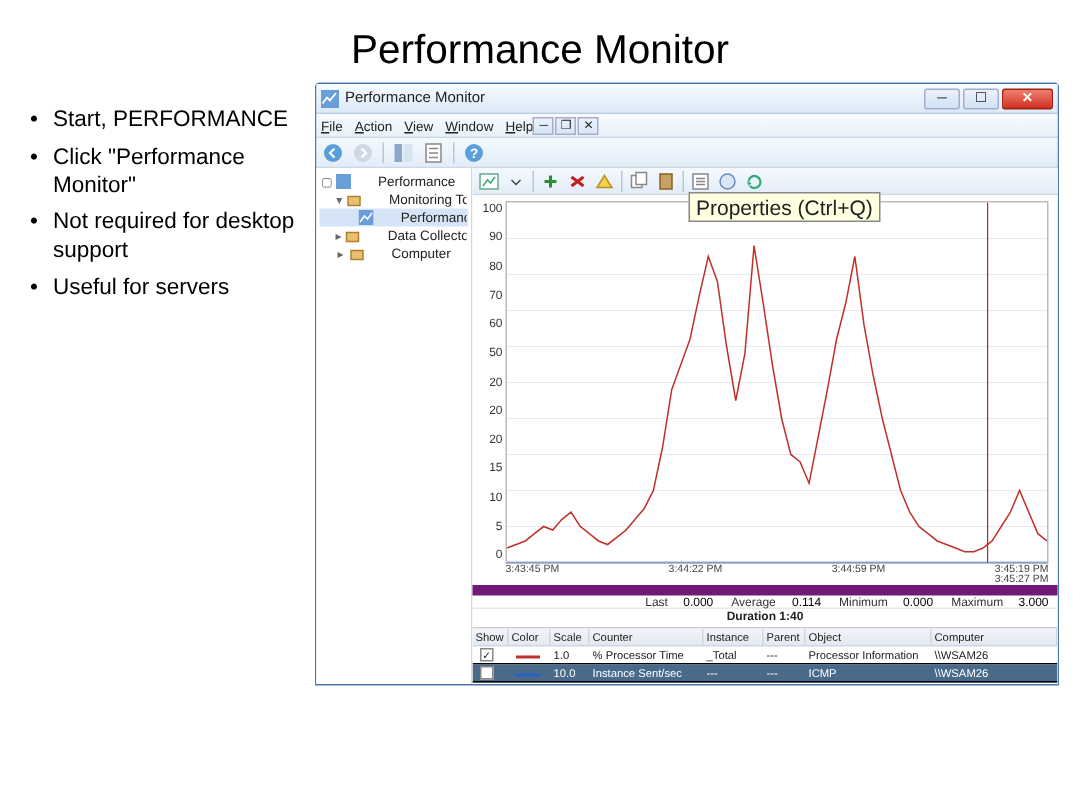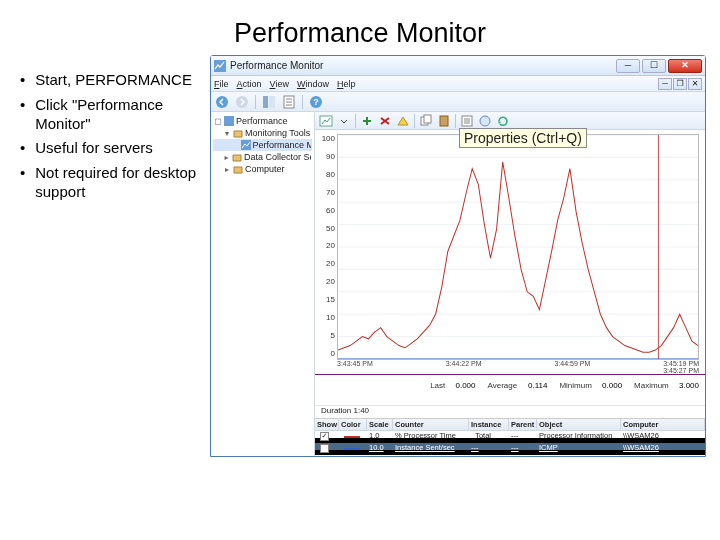--- a/index.html
+++ b/index.html
@@ -14,87 +14,87 @@
   
   .app-window { width: 496px; border: 1px solid #4a7ab0; border-radius: 3px 3px 0 0; background: linear-gradient(#fff, #f0f5fb); font-size: 9px; font-family: "Segoe UI", Tahoma, sans-serif; color: #222; }
   .titlebar { height: 20px; background: linear-gradient(#f7fbff, #dbe9f7); border-bottom: 1px solid #b6cce4; display: flex; align-items: center; padding: 0 3px; }
   .titlebar .icon-small { width: 12px; height: 12px; margin-right: 4px; }
   .titlebar .title-text { font-size: 10px; flex: 1; }
   .win-controls { display: flex; gap: 2px; }
   .win-btn { width: 24px; height: 14px; border: 1px solid #aac; border-radius: 2px; display: flex; align-items: center; justify-content: center; font-size: 9px; line-height: 1; }
   .win-btn.close { background: linear-gradient(#f08070, #d03020); border-color: #a02010; color: #fff; font-weight: bold; width: 34px; }
   .win-btn.min, .win-btn.max { background: linear-gradient(#eaf2fb, #cfe2f5); }
   
-  .menubar { height: 16px; background: linear-gradient(#f8fbff, #e8f0f9); border-bottom: 1px solid #cad8e8; display: flex; align-items: center; justify-content: space-between; padding: 0 3px; }
+  .menubar { height: 16px; background: linear-gradient(#f8fbff, #e8f0f9); border-bottom: 1px solid #cad8e8; display: flex; align-items: center; padding: 0 3px; }
   .menus { display: flex; gap: 8px; }
   .menus span { font-size: 9px; }
   .menus span u { text-decoration: underline; }
   .mdi-controls { display: flex; gap: 1px; }
   .mdi-btn { width: 14px; height: 12px; border: 1px solid #aac; background: linear-gradient(#eaf2fb,#d6e5f5); font-size: 8px; display:flex; align-items:center; justify-content:center; }
   
   .toolbar { height: 20px; background: linear-gradient(#f5f9fe,#e3edf8); border-bottom: 1px solid #cad8e8; display: flex; align-items: center; padding: 0 3px; gap: 4px; }
   .tb-btn { width: 16px; height: 16px; display: flex; align-items: center; justify-content: center; border-radius: 2px; }
   .tb-sep { width: 1px; height: 14px; background: #b8c8dc; margin: 0 1px; }
   
   .body-area { display: flex; height: 344px; background: #fff; }
   .tree { width: 104px; border-right: 1px solid #d0d8e0; background: #fff; padding: 3px 2px; font-size: 9px; }
   .tree-item { display: flex; align-items: center; padding: 1px 1px; gap: 2px; }
   .tree-item.sel { background: #d5e5f7; }
   .tree-item .expand { width: 8px; text-align: center; font-size: 8px; color: #666; }
   .tree-item .ticon { width: 10px; height: 10px; flex-shrink: 0; }
-  .tree-item .label { white-space: nowrap; overflow: hidden; }
+  .tree-item .label { white-space: nowrap; overflow: hidden; margin-left: 16px; }
   
   .main-pane { flex: 1; display: flex; flex-direction: column; background: #fff; }
   .graph-toolbar { height: 18px; background: linear-gradient(#f5f9fe,#e3edf8); border-bottom: 1px solid #cad8e8; display: flex; align-items: center; padding: 0 3px; gap: 2px; }
   .gtb-btn { width: 16px; height: 14px; display:flex; align-items:center; justify-content:center; position: relative; }
   .tooltip { position: absolute; top: 14px; left: 0; background: #ffffe1; border: 1px solid #888; padding: 1px 4px; font-size: 14px; white-space: nowrap; z-index: 10; }
   
   .chart-area { flex: 1; position: relative; display: flex; padding: 4px 6px 2px 2px; }
   .y-axis { width: 20px; display: flex; flex-direction: column; justify-content: space-between; align-items: flex-end; font-size: 8px; color: #333; padding: 0 2px 14px 0; }
   .plot-box { flex: 1; position: relative; border: 1px solid #bbb; margin-bottom: 12px; }
   .plot-box svg { position: absolute; inset: 0; width: 100%; height: 100%; }
   .x-labels { position: absolute; bottom: 0; left: 22px; right: 6px; display: flex; justify-content: space-between; font-size: 7px; color: #444; }
   .x-right-dbl { text-align: right; line-height: 1; display: flex; flex-direction: column; }
   
-  .stats-row { height: 14px; display: flex; align-items: flex-end; justify-content: flex-end; gap: 12px; font-size: 8px; padding: 15px 6px; border-top: 1px solid #701a75; border-bottom: 1px solid #e4e8ee; }
+  .stats-row { height: 14px; display: flex; align-items: center; justify-content: flex-end; gap: 12px; font-size: 8px; padding: 4px 6px; border-top: 7px solid #701a75; border-bottom: 1px solid #e4e8ee; }
   .stats-row span.lbl { color: #333; }
   .stats-row span.val { color: #000; min-width: 28px; text-align: right; display: inline-block; }
-  .duration-row { height: 12px; text-align: left; font-size: 8px; padding: 0 6px; }
+  .duration-row { height: 12px; text-align: center; font-size: 8px; padding: 0 6px; font-weight: bold; }
   
   .counter-table { border-top: 1px solid #ccc; font-size: 7.5px; height: 38px; overflow: hidden; }
   .ct-head, .ct-row { display: grid; grid-template-columns: 24px 28px 26px 76px 40px 28px 84px 1fr; align-items: center; height: 12px; }
   .ct-head { background: linear-gradient(#f2f5fa,#e2e9f3); border-bottom: 1px solid #cfd6e2; }
-  .ct-head > div { border-right: 1px solid #cfd6e2; padding-left: 2px; height: 100%; display:flex; align-items:center;font-weight:bold; }
-  .ct-row { border-bottom: 5px solid #000000; }
+  .ct-head > div { border-right: 1px solid #cfd6e2; padding-left: 2px; height: 100%; display:flex; align-items:center; }
+  .ct-row { border-bottom: 1px solid #000000; }
   .ct-row > div { padding-left: 2px; }
-  .ct-row.hl { background: #4a6a8a; color: #fff; text-decoration: underline; }
+  .ct-row.hl { background: #4a6a8a; color: #fff; }
   .chk { width: 9px; height: 9px; border: 1px solid #888; background: #fff; display:inline-flex; align-items:center; justify-content:center; font-size:7px; margin-left:3px; }
   .color-swatch { width: 16px; height: 2px; display:inline-block; margin-left:3px; }
   
   svg.ico { width: 100%; height: 100%; }
 </style>
 </head>
 <body>
 
 <h1 class="slide-title">Performance Monitor</h1>
 
 <div class="content">
   <div class="bullets">
     <ul>
       <li>
           <span>Start, PERFORMANCE</span>
         </li>
       <li>
           <span>Click "Performance Monitor"</span>
         </li>
       <li>
-          <span>Useful for servers</span>
+          <span>Not required for desktop support</span>
         </li>
       <li>
-          <span>Not required for desktop support</span>
+          <span>Useful for servers</span>
         </li>
     </ul>
   </div>
 
   <div class="app-window">
     <div class="titlebar">
       <svg class="icon-small" viewBox="0 0 12 12">
           <rect width="12" height="12" fill="#6a9ed8"></rect>
           <path d="M1 9 L4 5 L6 7 L10 2" stroke="#fff" stroke-width="1.2" fill="none"></path>
         </svg>

